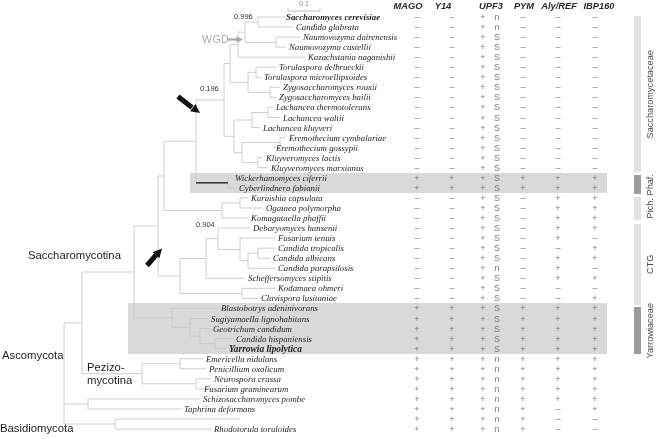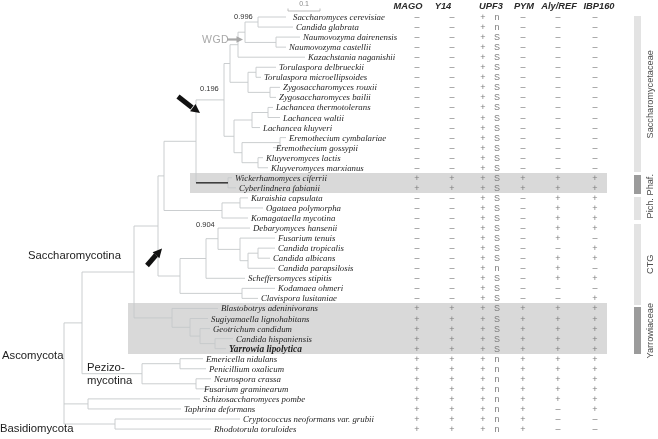--- a/index.html
+++ b/index.html
@@ -71,21 +71,21 @@
   <div id="gene-headers" class="layer">
       <span class="gene-header" style="left: 408px;">MAGO</span>
       <span class="gene-header" style="left: 443px;">Y14</span>
       <span class="gene-header" style="left: 491px;">UPF3</span>
       <span class="gene-header" style="left: 524px;">PYM</span>
       <span class="gene-header" style="left: 559px;">Aly/REF</span>
       <span class="gene-header" style="left: 599px;">IBP160</span>
     </div>
 
   <div id="rows" class="layer">
-      <span class="species-name" style="left: 293px; top: 17px;">Saccharomyces cerevisiae</span>
+      <span class="species-name" style="left: 286px; top: 17px; font-weight: bold;">Saccharomyces cerevisiae</span>
       <span class="val" style="left: 417px; top: 17px;">–</span>
       <span class="val" style="left: 452px; top: 17px;">–</span>
       <span class="val" style="left: 483px; top: 17px;">+</span>
       <span class="val" style="left: 497px; top: 17px;">n</span>
       <span class="val" style="left: 523px; top: 17px;">–</span>
       <span class="val" style="left: 558px; top: 17px;">–</span>
       <span class="val" style="left: 595px; top: 17px;">–</span>
       <span class="species-name" style="left: 296px; top: 27.05px;">Candida glabrata</span>
       <span class="val" style="left: 417px; top: 27.05px;">–</span>
       <span class="val" style="left: 452px; top: 27.05px;">–</span>
@@ -231,21 +231,21 @@
       <span class="val" style="left: 558px; top: 197.9px;">+</span>
       <span class="val" style="left: 595px; top: 197.9px;">+</span>
       <span class="species-name" style="left: 266px; top: 207.95px;">Ogataea polymorpha</span>
       <span class="val" style="left: 417px; top: 207.95px;">–</span>
       <span class="val" style="left: 452px; top: 207.95px;">–</span>
       <span class="val" style="left: 483px; top: 207.95px;">+</span>
       <span class="val" style="left: 497px; top: 207.95px;">S</span>
       <span class="val" style="left: 523px; top: 207.95px;">–</span>
       <span class="val" style="left: 558px; top: 207.95px;">+</span>
       <span class="val" style="left: 595px; top: 207.95px;">+</span>
-      <span class="species-name" style="left: 251px; top: 218px;">Komagataella mycotina</span>
+      <span class="species-name" style="left: 251px; top: 218px;">Komagataella phaffii</span>
       <span class="val" style="left: 417px; top: 218px;">–</span>
       <span class="val" style="left: 452px; top: 218px;">–</span>
       <span class="val" style="left: 483px; top: 218px;">+</span>
       <span class="val" style="left: 497px; top: 218px;">S</span>
       <span class="val" style="left: 523px; top: 218px;">–</span>
       <span class="val" style="left: 558px; top: 218px;">+</span>
       <span class="val" style="left: 595px; top: 218px;">+</span>
       <span class="species-name" style="left: 253px; top: 228.05px;">Debaryomyces hansenii</span>
       <span class="val" style="left: 417px; top: 228.05px;">–</span>
       <span class="val" style="left: 452px; top: 228.05px;">–</span>
@@ -391,21 +391,20 @@
       <span class="val" style="left: 558px; top: 398.9px;">+</span>
       <span class="val" style="left: 595px; top: 398.9px;">+</span>
       <span class="species-name" style="left: 184px; top: 408.95px;">Taphrina deformans</span>
       <span class="val" style="left: 417px; top: 408.95px;">+</span>
       <span class="val" style="left: 452px; top: 408.95px;">+</span>
       <span class="val" style="left: 483px; top: 408.95px;">+</span>
       <span class="val" style="left: 497px; top: 408.95px;">n</span>
       <span class="val" style="left: 523px; top: 408.95px;">+</span>
       <span class="val" style="left: 558px; top: 408.95px;">–</span>
       <span class="val" style="left: 595px; top: 408.95px;">+</span>
-      <span class="species-name" style="left: 243px; top: 419px;">Cryptococcus neoformans var. grubii</span>
       <span class="val" style="left: 417px; top: 419px;">+</span>
       <span class="val" style="left: 452px; top: 419px;">+</span>
       <span class="val" style="left: 483px; top: 419px;">+</span>
       <span class="val" style="left: 497px; top: 419px;">n</span>
       <span class="val" style="left: 523px; top: 419px;">+</span>
       <span class="val" style="left: 558px; top: 419px;">–</span>
       <span class="val" style="left: 595px; top: 419px;">–</span>
       <span class="species-name" style="left: 214px; top: 429.05px;">Rhodotorula toruloides</span>
       <span class="val" style="left: 417px; top: 429.05px;">+</span>
       <span class="val" style="left: 452px; top: 429.05px;">+</span>

